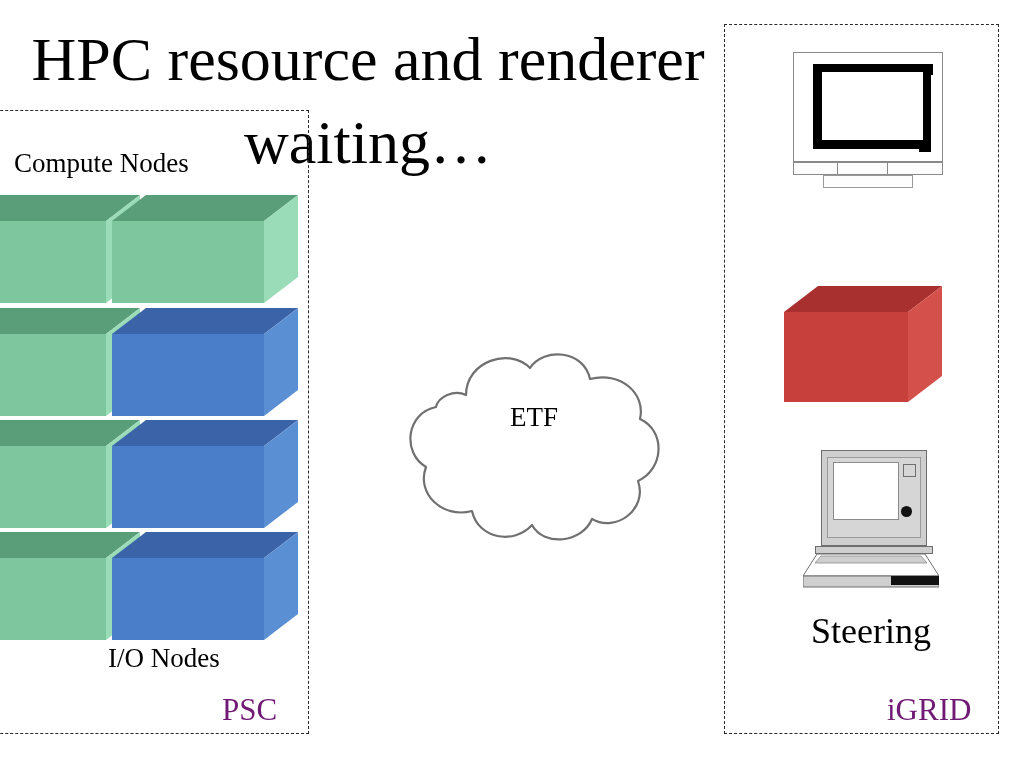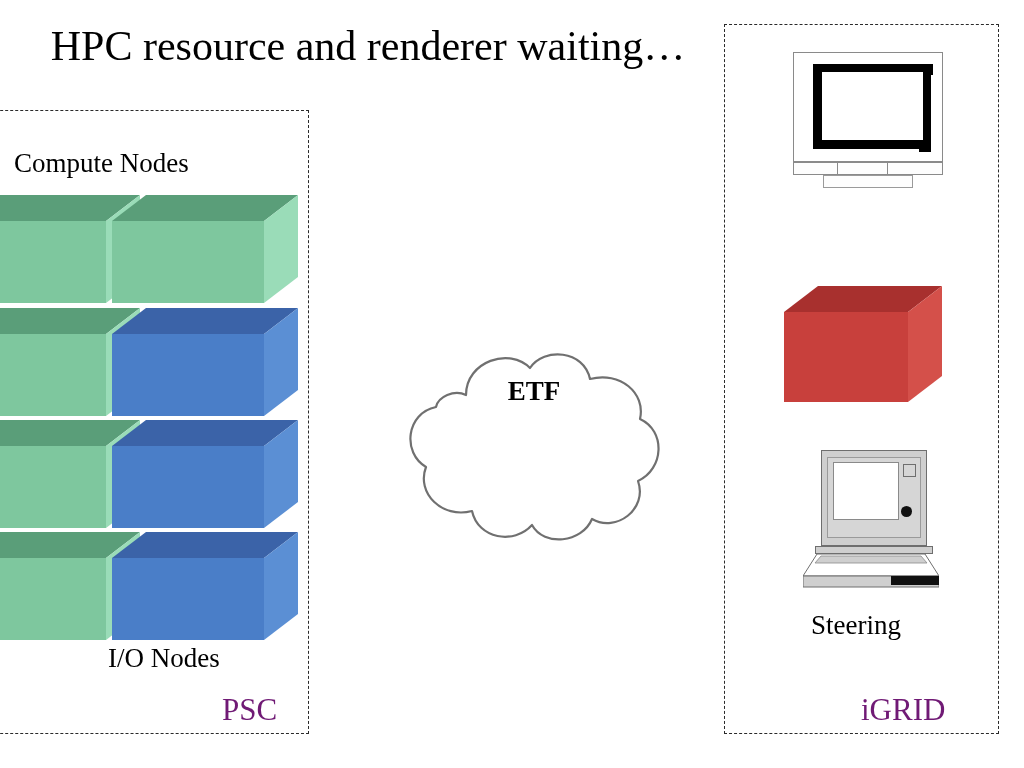--- a/index.html
+++ b/index.html
@@ -3,50 +3,50 @@
 <meta charset="utf-8">
 <style>
   html,body{margin:0;padding:0;background:#ffffff;}
   body{width:1024px;height:768px;overflow:hidden;position:relative;
        font-family:"Liberation Serif","DejaVu Serif",serif;color:#000;}
 
   .stage{position:absolute;inset:0;width:1024px;height:768px;}
 
   
   .title{position:absolute;left:18px;top:18px;width:700px;
-         font-size:42px;line-height:1.34;text-align:center;
+         font-size:62px;line-height:1.34;text-align:center;
          font-family:"Liberation Serif","DejaVu Serif",serif;
          color:#000;letter-spacing:0px;white-space:pre-wrap;}
 
   
   .panel{position:absolute;border:1.6px dashed #2a2a2a;box-sizing:border-box;background:transparent;}
   #panel-left{left:-60px;top:110px;width:369px;height:624px;}
   #panel-right{left:724px;top:24px;width:275px;height:710px;}
 
   
   .caption{position:absolute;font-size:27px;color:#000;white-space:nowrap;
            font-family:"Liberation Serif","DejaVu Serif",serif;}
   #cap-compute{left:14px;top:148px;}
   #cap-io{left:108px;top:643px;}
-  #cap-steering{left:811px;top:610px;font-size:27px;}
+  #cap-steering{left:811px;top:610px;font-size:36px;}
 
   .watermark{position:absolute;font-size:31px;color:#701a75;white-space:nowrap;
              font-family:"Liberation Serif","DejaVu Serif",serif;}
   #wm-psc{left:222px;top:692px;}
-  #wm-igrid{left:861px;top:692px;}
+  #wm-igrid{left:887px;top:692px;}
 
   
   .iso{position:absolute;}
 
   
   #cloud{position:absolute;left:398px;top:335px;width:272px;height:215px;}
   #cloud svg{display:block;}
   .cloud-label{position:absolute;width:100%;text-align:center;font-size:27px;color:#000;
                font-family:"Liberation Serif","DejaVu Serif",serif;}
-  #cloud-l1{top:41px;font-weight:bold;}
+  #cloud-l1{top:67px;}
   #cloud-l2{top:118px;}
 
   
   #monitor{position:absolute;left:789px;top:52px;width:158px;height:130px;}
   #monitor .case{position:absolute;left:4px;top:0;width:150px;height:110px;
                  background:#ffffff;border:1px solid #8a8a8a;box-sizing:border-box;}
   #monitor .bezel{position:absolute;left:24px;top:12px;width:118px;height:85px;
                   background:#000;}
   #monitor .bezel-tab{position:absolute;left:134px;top:12px;width:10px;height:11px;background:#000;}
   #monitor .screen{position:absolute;left:33px;top:20px;width:101px;height:68px;background:#fff;}

